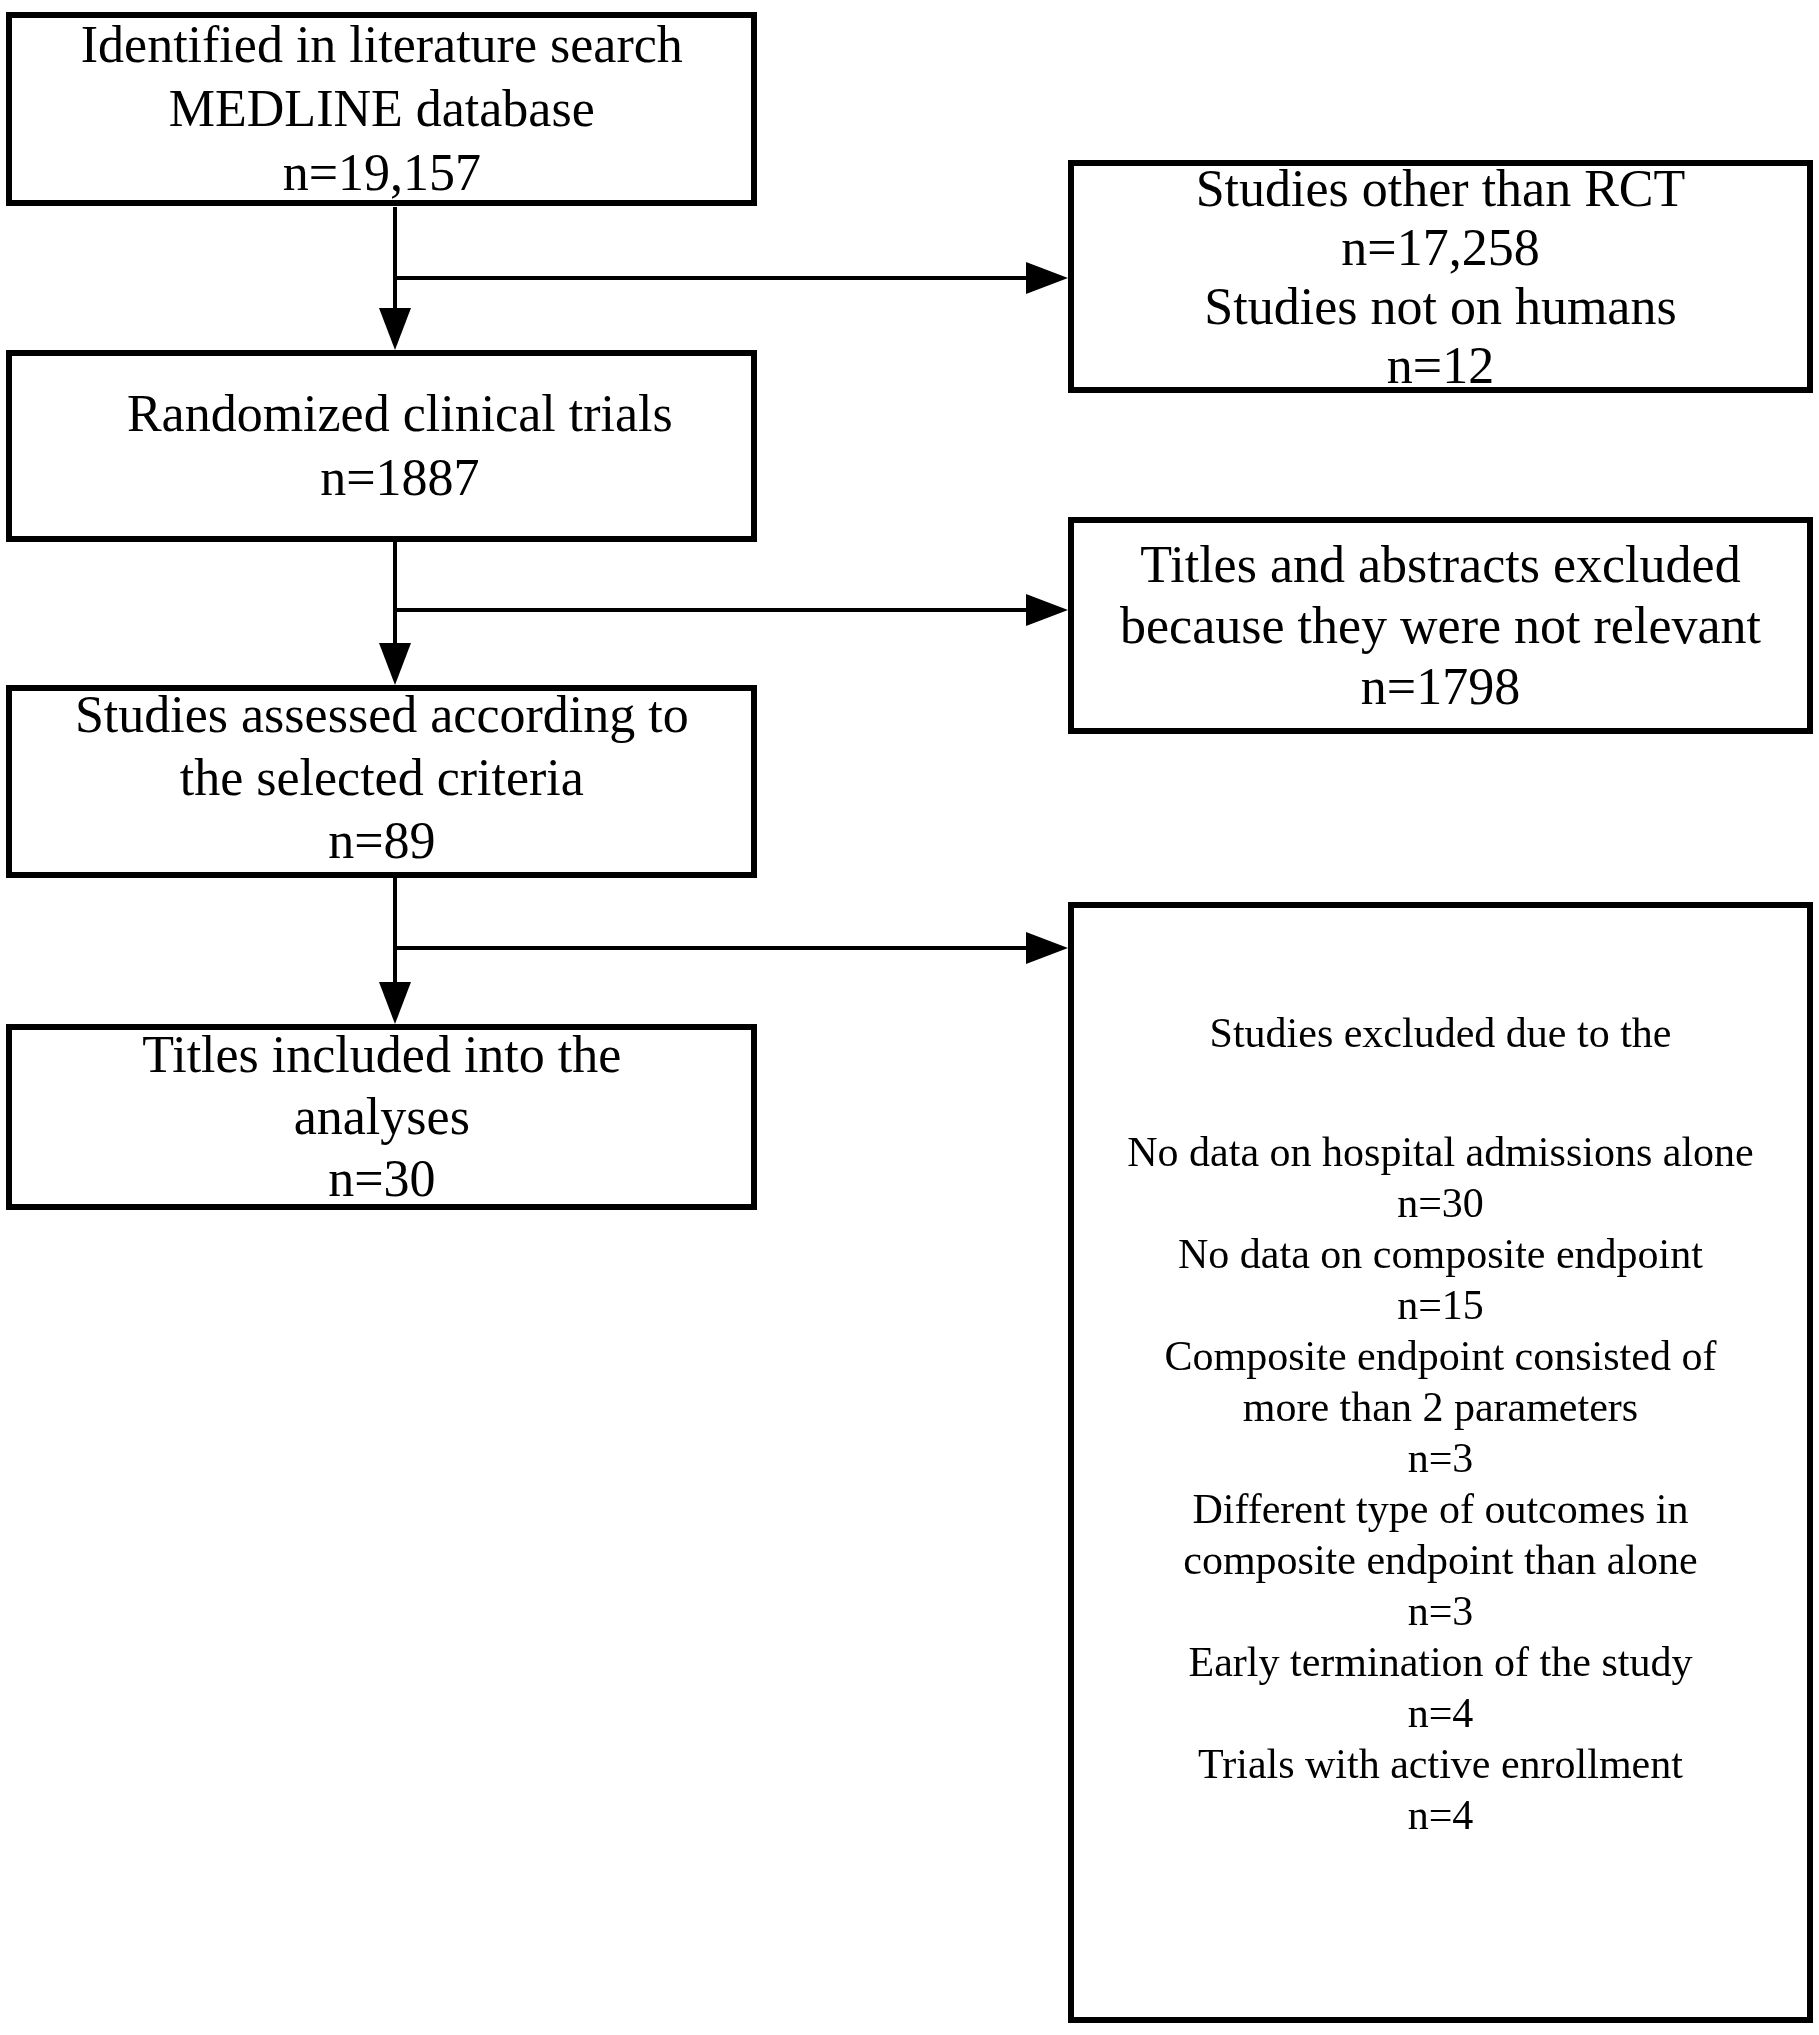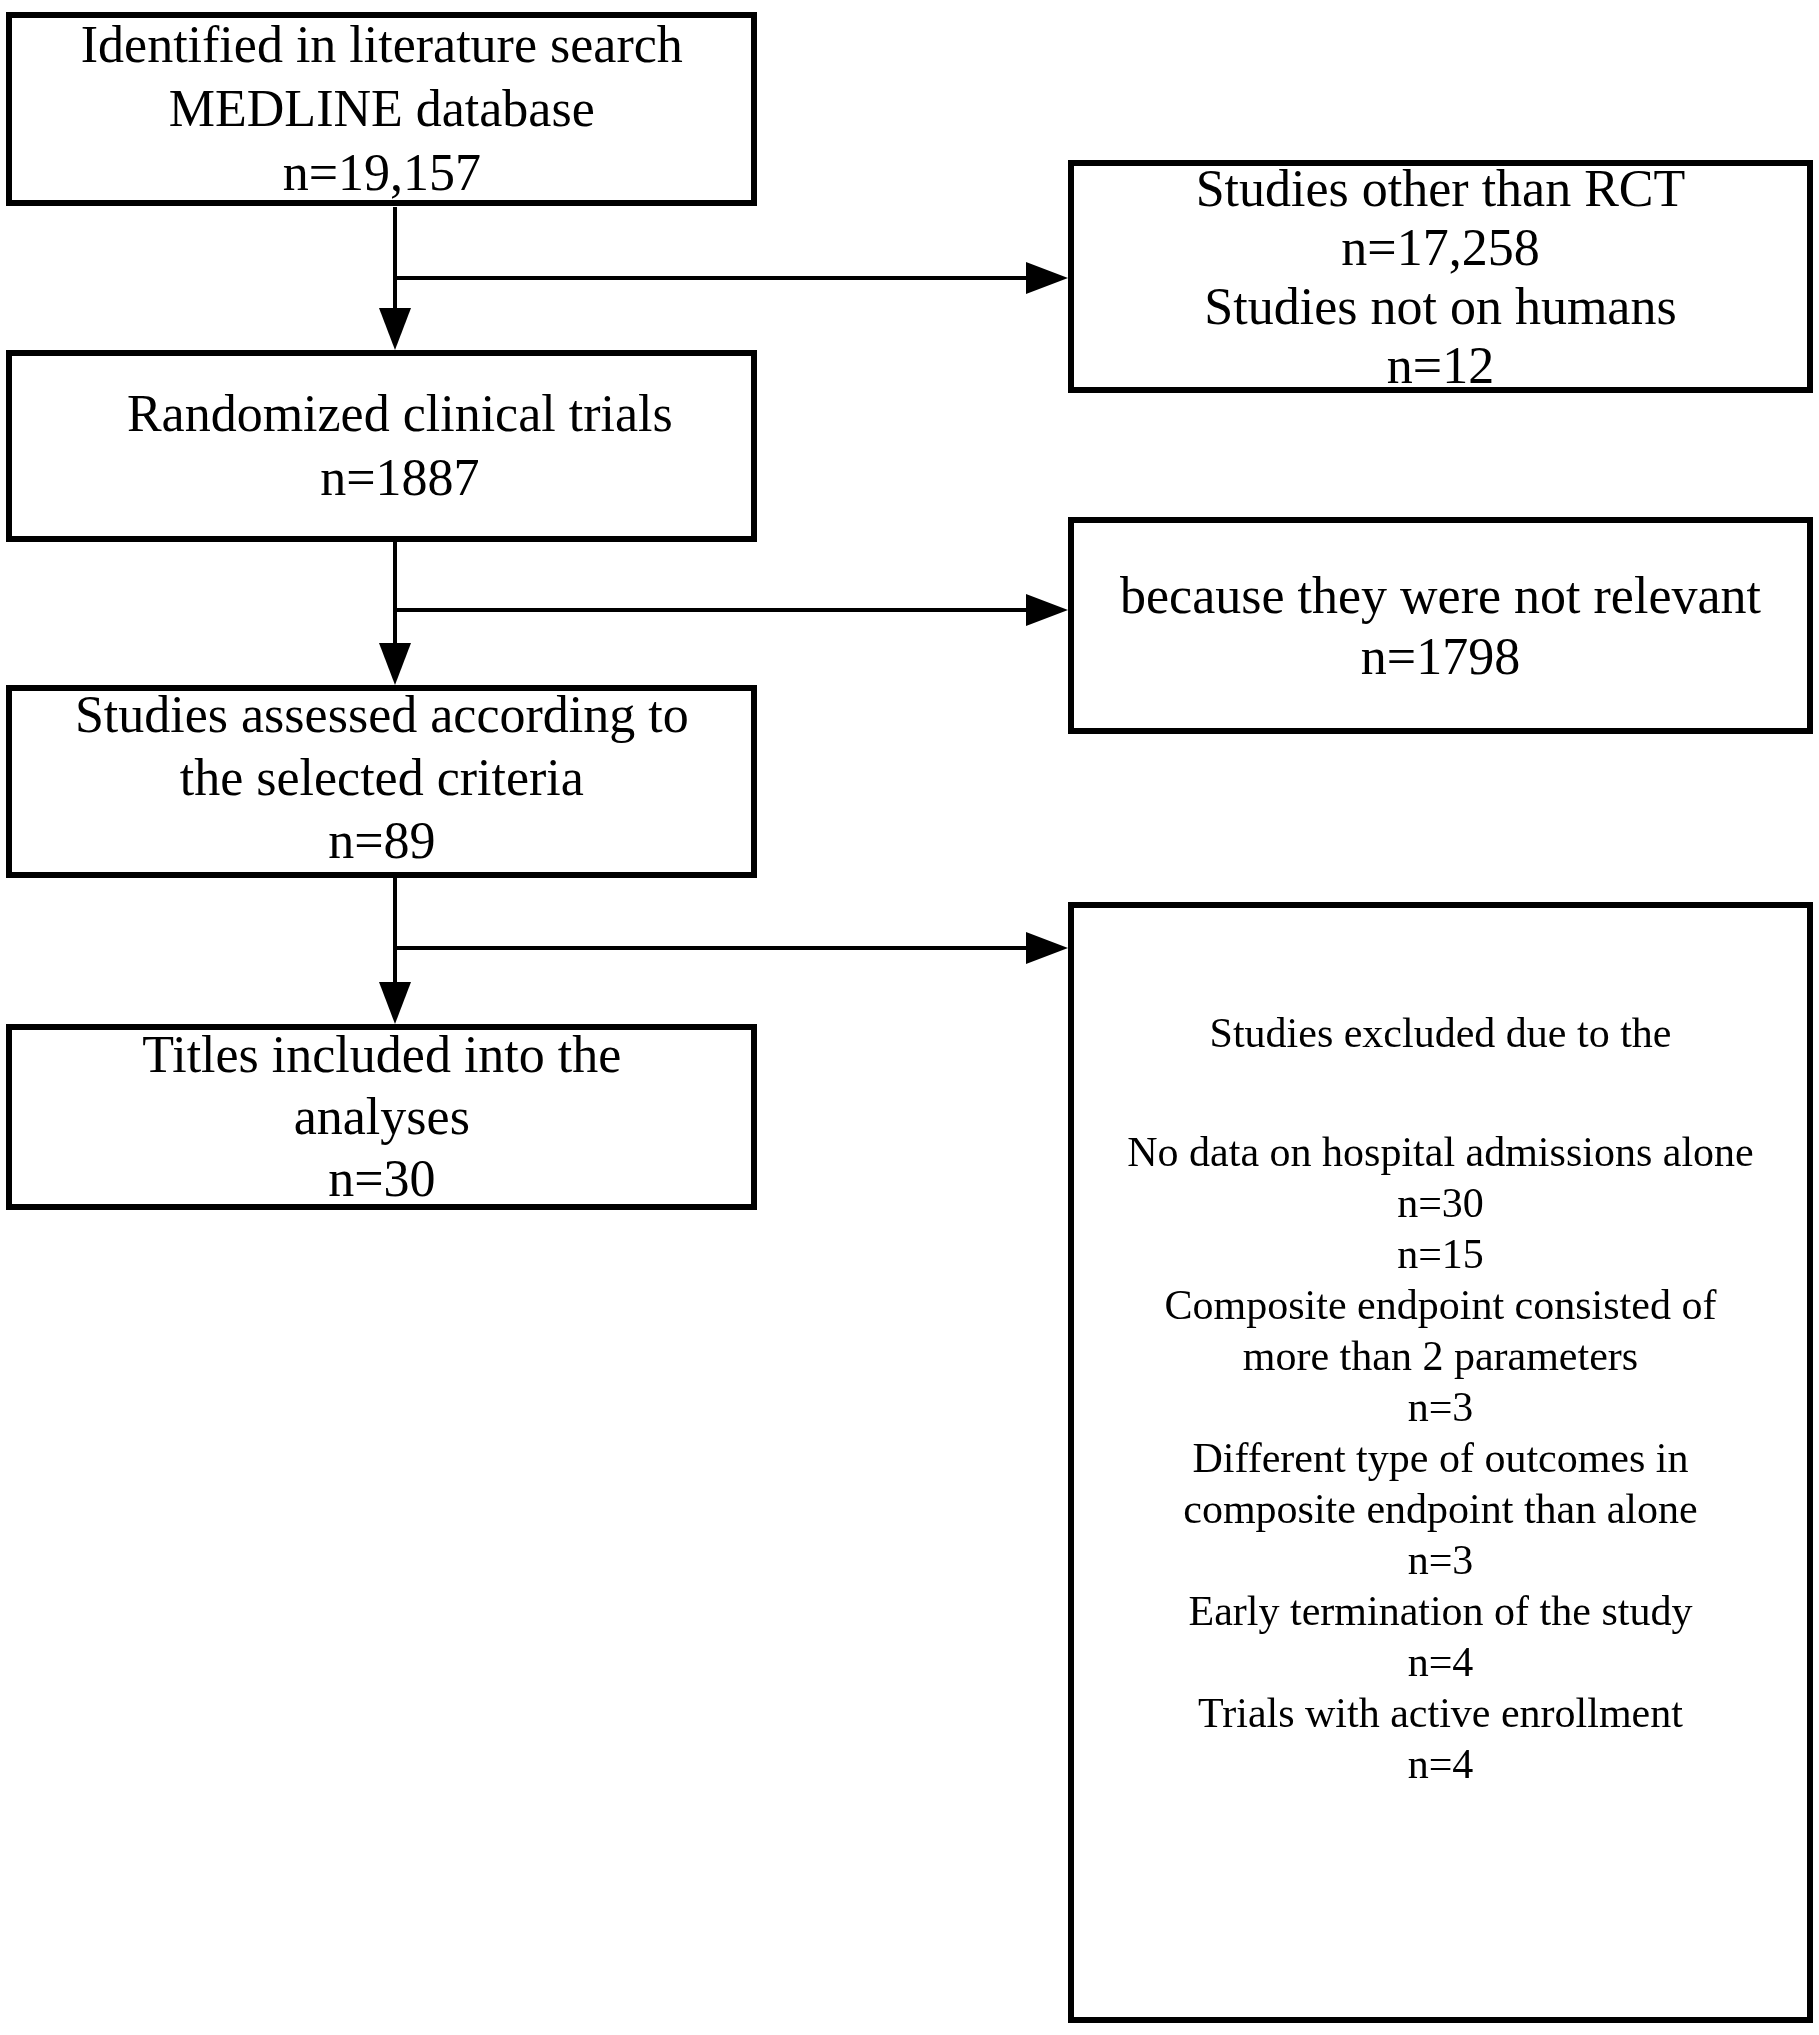--- a/index.html
+++ b/index.html
@@ -102,20 +102,21 @@
     <div class="ln">Studies not on humans</div>
     <div class="ln">n=12</div>
   </div>
 
   <div class="box" id="box-rct">
     <div class="ln">Randomized clinical trials</div>
     <div class="ln">n=1887</div>
   </div>
 
   <div class="box" id="box-titles">
+    <div class="ln">Titles and abstracts excluded</div>
     <div class="ln">because they were not relevant</div>
     <div class="ln">n=1798</div>
   </div>
 
   <div class="box" id="box-assessed">
     <div class="ln">Studies assessed according to</div>
     <div class="ln">the selected criteria</div>
     <div class="ln">n=89</div>
   </div>
 
@@ -125,20 +126,21 @@
     <div class="ln">n=30</div>
   </div>
 
   <div class="box" id="box-excluded">
     <div class="excluded-heading">
       <div class="ln">Studies excluded due to the</div>
     </div>
     <div class="excluded-list">
       <div class="ln">No data on hospital admissions alone</div>
       <div class="ln">n=30</div>
+      <div class="ln">No data on composite endpoint</div>
       <div class="ln">n=15</div>
       <div class="ln">Composite endpoint consisted of</div>
       <div class="ln">more than 2 parameters</div>
       <div class="ln">n=3</div>
       <div class="ln">Different type of outcomes in</div>
       <div class="ln">composite endpoint than alone</div>
       <div class="ln">n=3</div>
       <div class="ln">Early termination of the study</div>
       <div class="ln">n=4</div>
       <div class="ln">Trials with active enrollment</div>

